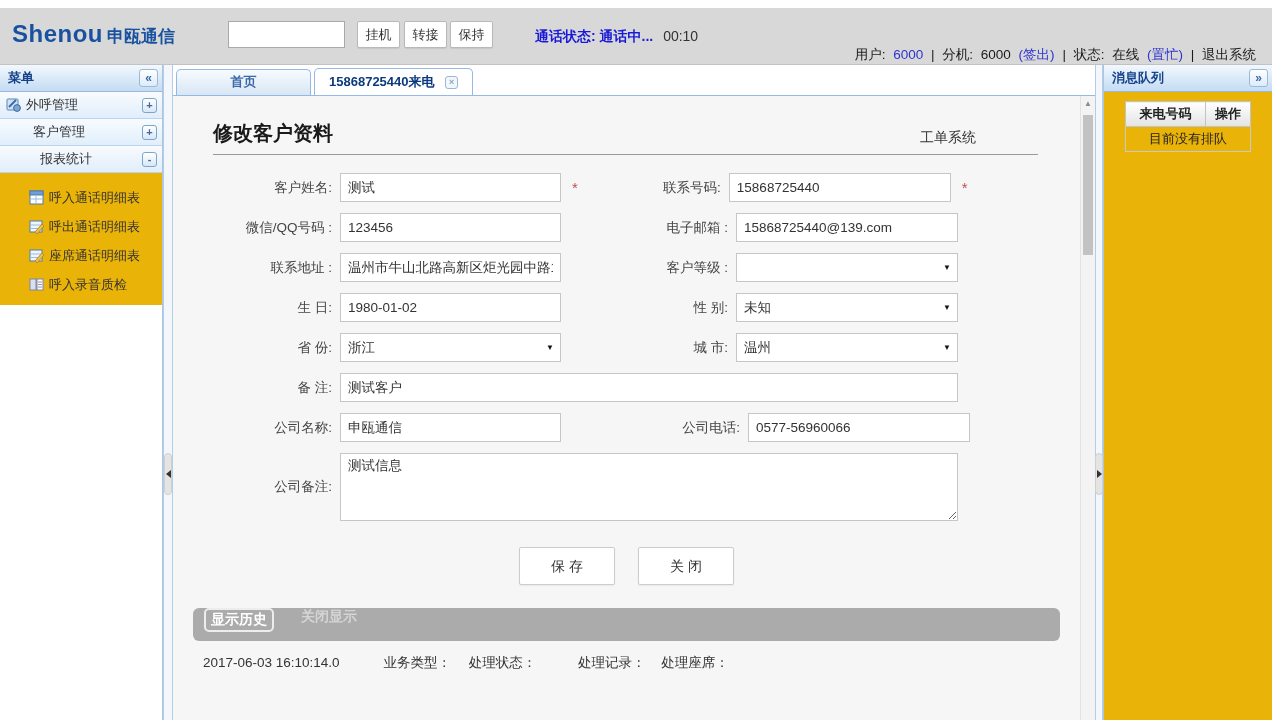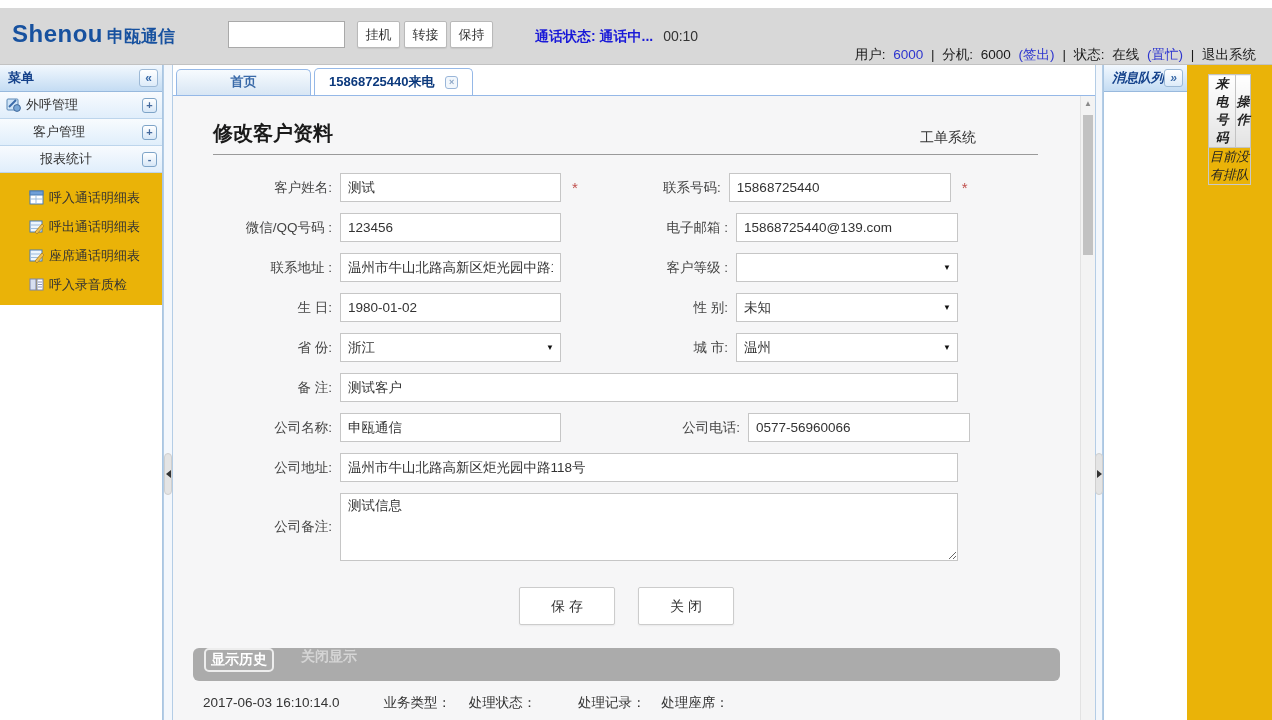--- a/index.html
+++ b/index.html
@@ -110,21 +110,21 @@
     display:flex; align-items:flex-start; padding-left:11px; }
   .hist-show { color:#fff; font-weight:bold; font-size:14px; border:2px solid #ededed;
     border-radius:5px; padding:1px 5px; cursor:pointer; }
   .hist-hide { color:#d5d5d5; font-weight:bold; font-size:14px; margin-left:27px; cursor:pointer; }
   .hist-row { margin:13px 20px 0 30px; font-size:13.5px; color:#333; white-space:nowrap; }
   .hist-row .time { margin-right:40px; }
   .hist-row .f1 { margin-right:14px; } .hist-row .f2 { margin-right:38px; } .hist-row .f3 { margin-right:12px; }
 
   
   .rightpanel { width:169px; height:655px; border-left:1px solid #aac6e2; background:#fff;
-    display:flex; flex-direction:row;font-style:italic; }
+    display:flex; flex-direction:column; }
   .queue-body { flex:1; background:#eab308; padding:9px 21px; }
   table.queue { width:100%; border-collapse:collapse; font-size:13px; color:#222; }
   table.queue th { background:linear-gradient(#fff,#e3e3e3); border:1px solid #c3c3c3;
     font-weight:bold; height:25px; }
   table.queue td { border:1px solid #c9c9c9; text-align:center; height:25px; }
   th.c1 { width:64%; }
 </style>
 </head>
 <body>
 
@@ -289,24 +289,20 @@
               <span class="lbl">备 注:</span>
               <input class="inp wide" value="测试客户" style="">
             </div>
             <div class="row">
               <span class="lbl">公司名称:</span>
               <input class="inp" value="申瓯通信" style="">
               <span class="lbl2" style="width:187px">公司电话:</span>
               <input class="inp" style="width: 222px;" value="0577-56960066">
             </div>
             <div class="row">
-              <span class="lbl">公司地址:</span>
-              <input class="inp wide" value="温州市牛山北路高新区炬光园中路118号" style="">
-            </div>
-            <div class="row">
               <span class="lbl">公司备注:</span>
               <textarea class="ta" style="">测试信息</textarea>
             </div>
 
             <div class="btn-row">
               <div class="form-btn">保 存</div>
               <div class="form-btn">关 闭</div>
             </div>
           </div>
 

